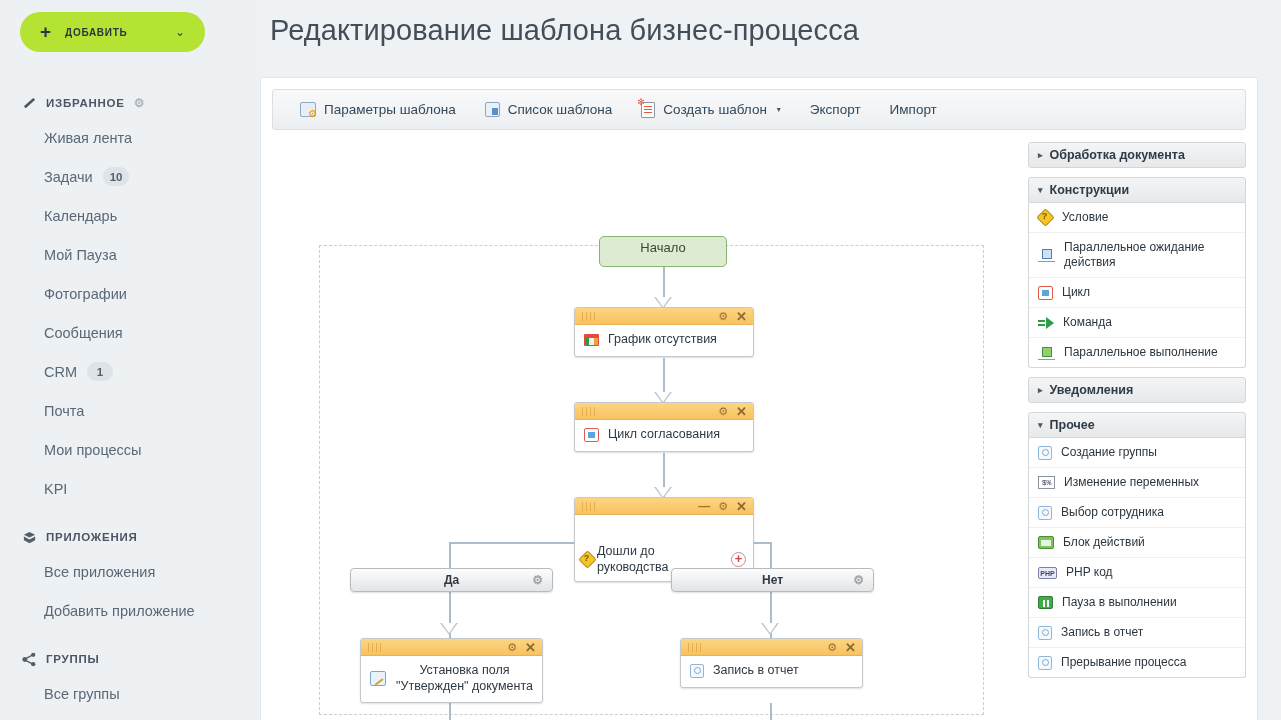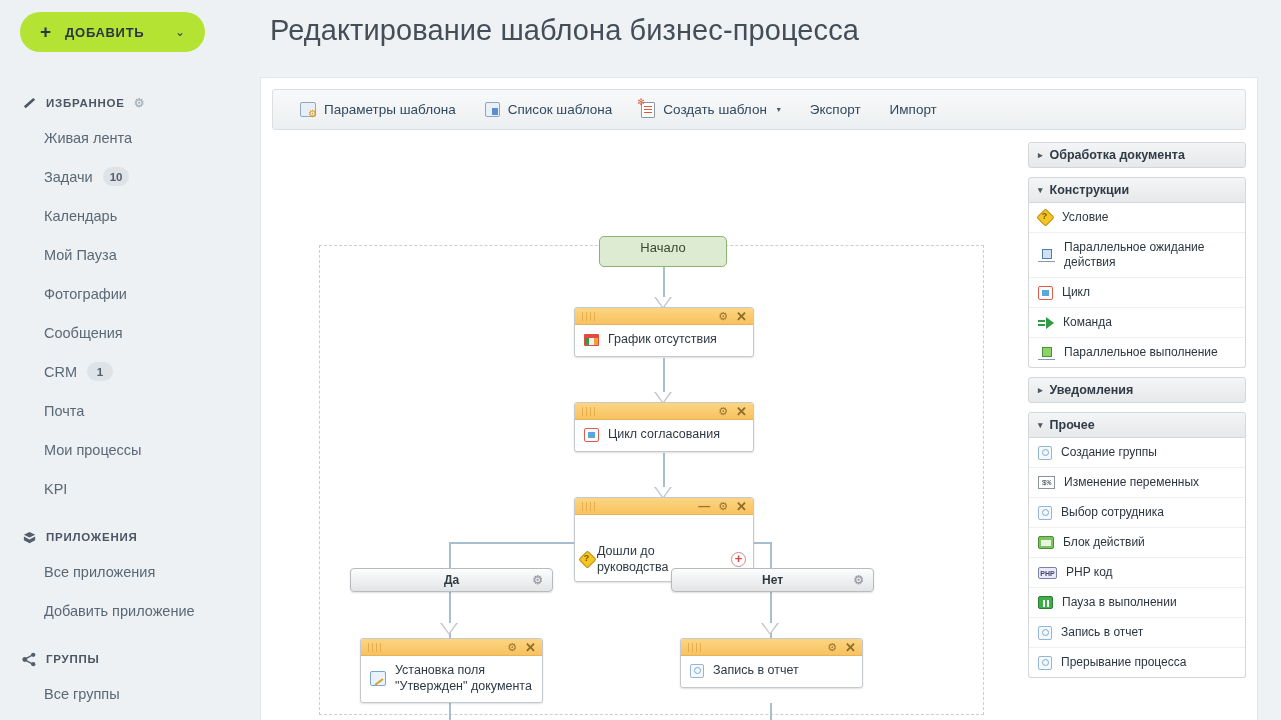--- a/index.html
+++ b/index.html
@@ -19,21 +19,21 @@
   }
   .add-btn {
     position:absolute; left:20px; top:12px;
     width:185px; height:40px; border-radius:20px;
     background:#b4e333;
     display:flex; align-items:center;
     color:#2b3340; cursor:pointer;
     border:none;
   }
   .add-btn .plus { font-size:19px; font-weight:bold; margin-left:20px; color:#2c3540;}
-  .add-btn .lbl { font-size:13px; font-weight:bold; letter-spacing:.7px; margin-left:14px; color:#2c3540;}
+  .add-btn .lbl { font-size:10px; font-weight:bold; letter-spacing:.7px; margin-left:14px; color:#2c3540;}
   .add-btn .chev { margin-left:auto; margin-right:20px; font-size:12px; color:#3a4450; }
 
   .sec-head {
     display:flex; align-items:center; gap:9px;
     padding:0 0 0 22px; height:30px;
     font-size:11.5px; font-weight:bold; letter-spacing:.75px; color:#4b5563;
   }
   .sec-head .gear { color:#aab4bd; font-size:12px; }
   .sec-icon { width:15px; height:15px; display:inline-block; color:#545f6b; }
 
@@ -418,21 +418,21 @@
       <div class="node" style="left:88px;top:496px;width:183px;">
         <div class="hdr">
           <span class="grip"></span>
           <span class="tools">
             <span class="tb">⚙</span>
             <span class="tb x">✕</span>
           </span>
         </div>
         <div class="body">
           <span class="ic i-pen"></span>
-          <span class="txt" style="white-space:pre-line;">Установка поля
+          <span class="txt" style="white-space:pre-line;text-align:center;">Установка поля
 "Утвержден" документа</span>
         </div>
       </div>
 
       <div class="node" style="left:408px;top:496px;width:183px;">
         <div class="hdr">
           <span class="grip"></span>
           <span class="tools">
             <span class="tb">⚙</span>
             <span class="tb x">✕</span>

